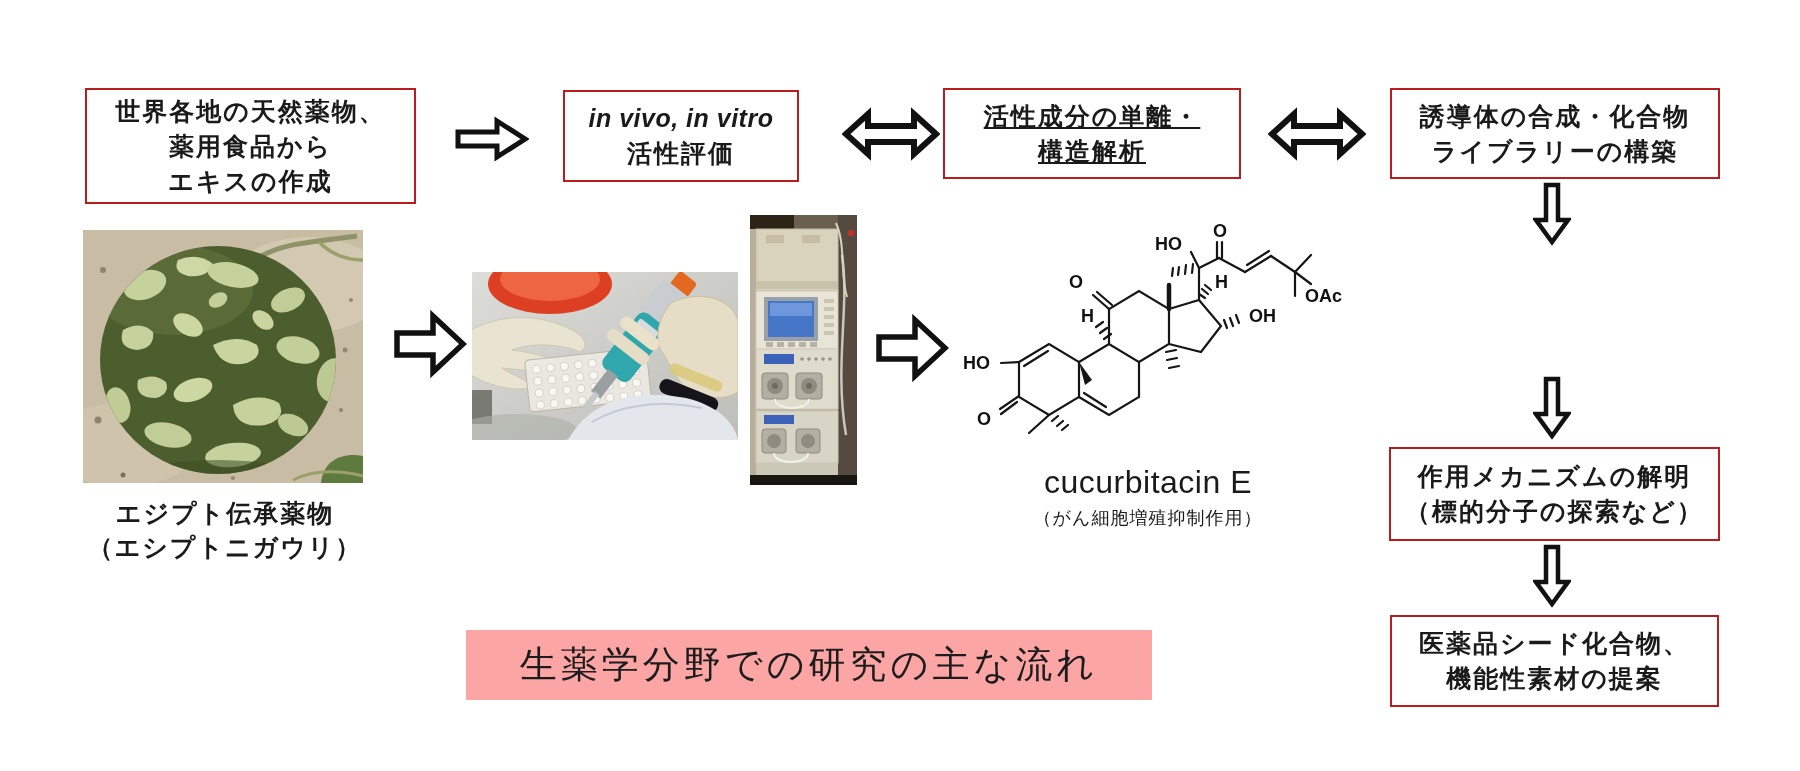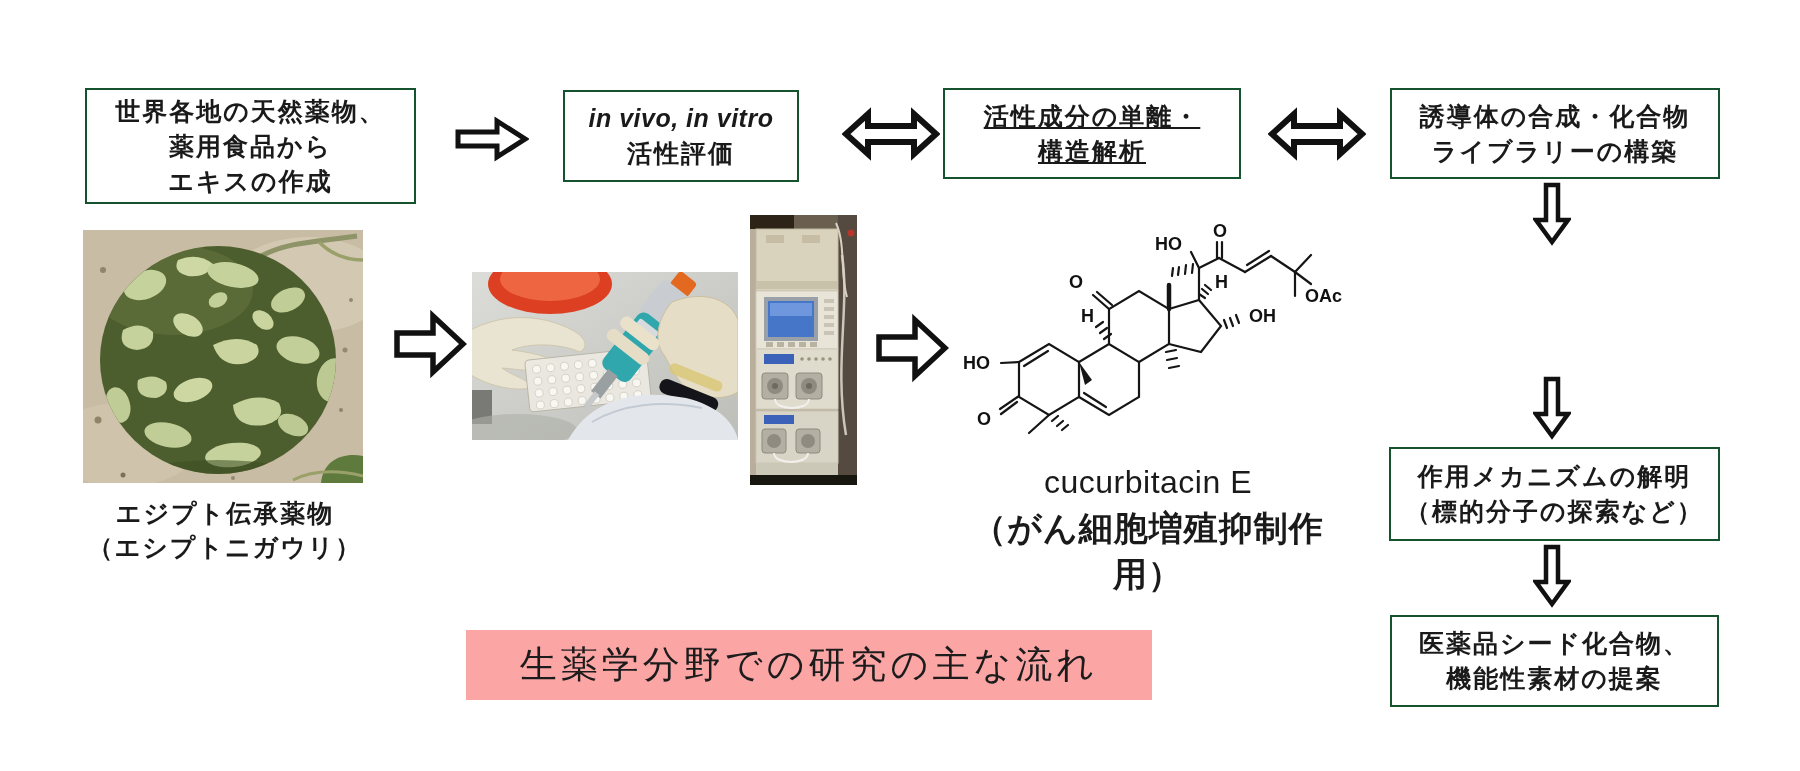--- a/index.html
+++ b/index.html
@@ -1,28 +1,28 @@
 <!DOCTYPE html>
 <html><head>
 <meta charset="utf-8">
 <style>
   html,body{margin:0;padding:0;background:#ffffff;}
   .canvas{position:relative;width:1800px;height:771px;background:#ffffff;overflow:hidden;
           font-family:"Liberation Sans","DejaVu Sans",sans-serif;color:#1a1a1a;}
-  .fbox{position:absolute;border:2px solid #14532d;background:#ffffff;display:flex;
+  .fbox{position:absolute;border:2px solid #b91c1c;background:#ffffff;display:flex;
         flex-direction:column;justify-content:center;align-items:center;text-align:center;}
   .fbox .ln{font-size:25px;font-weight:bold;line-height:35px;letter-spacing:2px;white-space:nowrap;}
   .fbox .ln.latin{font-style:italic;letter-spacing:0.5px;}
   .arrow{position:absolute;}
   .photo{position:absolute;}
   .caption{position:absolute;text-align:center;font-weight:bold;}
   .caption .ln{font-size:25px;line-height:34px;letter-spacing:2px;white-space:nowrap;}
   .compound-caption{position:absolute;left:950px;top:464px;width:396px;text-align:center;}
   .compound-caption .name{font-size:32px;font-weight:normal;letter-spacing:0.5px;}
-  .compound-caption .activity{font-size:34px;font-weight:bold;letter-spacing:1px;margin-top:5px;}
+  .compound-caption .activity{font-size:18px;font-weight:normal;letter-spacing:1px;margin-top:5px;}
   .footer-band{position:absolute;left:466px;top:630px;width:686px;height:70px;background:#fca5a5;
                display:flex;align-items:center;justify-content:center;}
   .footer-band .title{font-family:"Liberation Serif","DejaVu Serif",serif;font-size:37px;
                       font-weight:500;letter-spacing:4px;color:#1c1c1c;white-space:nowrap;}
   svg{display:block;}
   .struct{position:absolute;left:955px;top:222px;}
   .struct text{font-family:"Liberation Sans","DejaVu Sans",sans-serif;font-weight:bold;font-size:18px;fill:#111;}
 </style>
 </head>
 <body>

